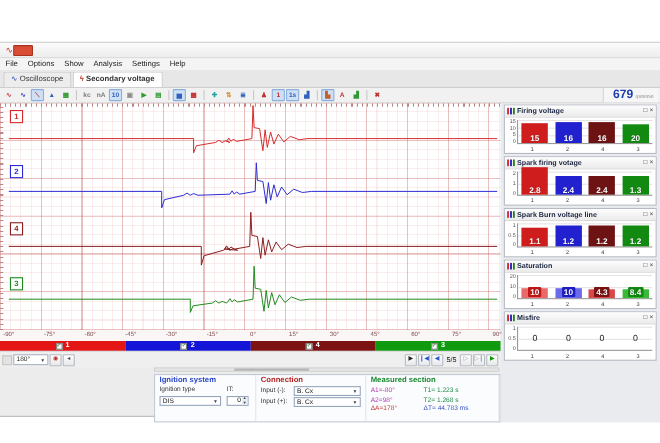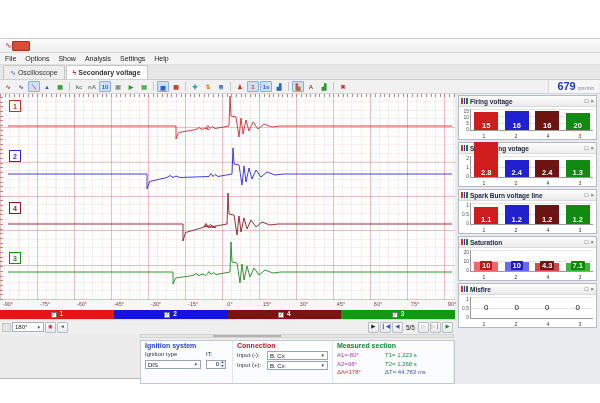--- a/index.html
+++ b/index.html
@@ -368,21 +368,21 @@
           </div>
           <div class="p-body">
             <div class="p-yaxis">
               <span>2</span>
               <span>1</span>
               <span>0</span>
             </div>
             <div class="p-plot">
               <div class="gl" style="top: 0%;"></div>
               <div class="gl" style="top: 50%;"></div>
-              <div class="bar" style="height: 35px; background: rgb(207, 29, 29);">
+              <div class="bar" style="height: 25px; background: rgb(207, 29, 29);">
                 <span class="bval">2.8</span>
               </div>
               <div class="bar" style="height: 16.8px; background: rgb(33, 33, 207);">
                 <span class="bval">2.4</span>
               </div>
               <div class="bar" style="height: 16.8px; background: rgb(110, 19, 19);">
                 <span class="bval">2.4</span>
               </div>
               <div class="bar" style="height: 17.5px; background: rgb(18, 138, 18);">
                 <span class="bval">1.3</span>
@@ -456,21 +456,21 @@
               <div class="bar" style="height: 9.5px; background: rgb(234, 106, 106);">
                 <span class="bval chip" style="background: rgb(193, 22, 22);">10</span>
               </div>
               <div class="bar" style="height: 9.5px; background: rgb(106, 106, 234);">
                 <span class="bval chip" style="background: rgb(29, 29, 196);">10</span>
               </div>
               <div class="bar" style="height: 8.5px; background: rgb(216, 72, 72);">
                 <span class="bval chip" style="background: rgb(122, 18, 18);">4.3</span>
               </div>
               <div class="bar" style="height: 8px; background: rgb(57, 184, 57);">
-                <span class="bval chip" style="background: rgb(16, 136, 16);">7.1</span>
+                <span class="bval chip" style="background: rgb(16, 136, 16);">8.4</span>
               </div>
             </div>
           </div>
           <div class="p-xlabels">
             <span>1</span>
             <span>2</span>
             <span>4</span>
             <span>3</span>
           </div>
         </div>

